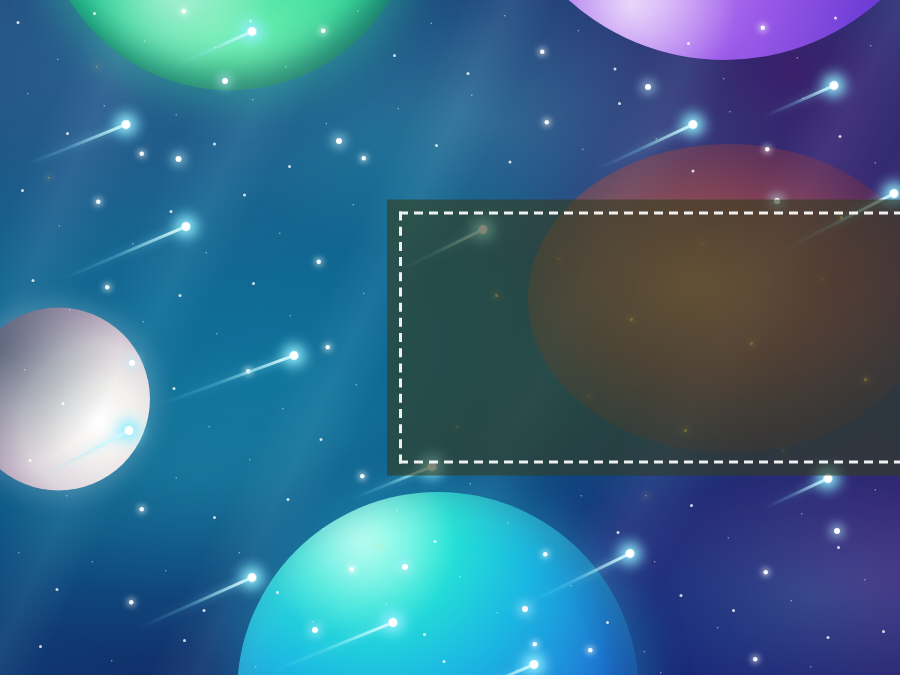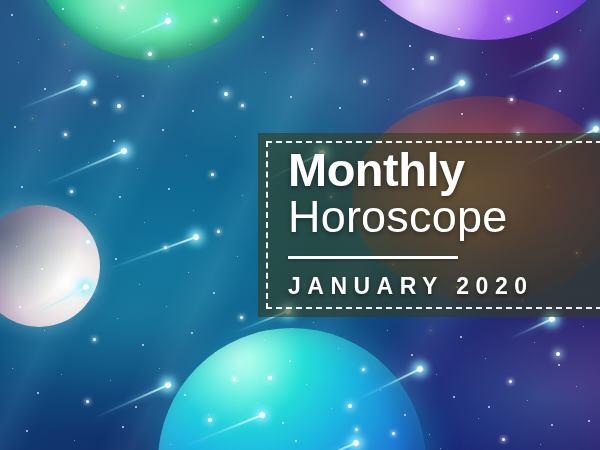--- a/index.html
+++ b/index.html
@@ -397,21 +397,15 @@
       <span class="comet" style="left:230px;top:310px;width:58px;transform:rotate(-22deg)"></span>
       <span class="comet" style="left:86px;top:384px;width:82px;transform:rotate(-24deg)"></span>
       <span class="comet" style="left:174px;top:414px;width:88px;transform:rotate(-22deg)"></span>
       <span class="comet" style="left:346px;top:368px;width:74px;transform:rotate(-26deg)"></span>
       <span class="comet" style="left:506px;top:318px;width:46px;transform:rotate(-25deg)"></span>
       <span class="comet" style="left:296px;top:442px;width:60px;transform:rotate(-23deg)"></span>
     </div>
 
   <div id="title-panel">
     <div id="title-panel-dash"></div>
-    <div id="title-block">
-      <div id="title-monthly">Monthly</div>
-      <div id="title-horoscope">Horoscope</div>
-      <div id="title-divider"></div>
-      <div id="title-month">JANUARY 2020</div>
-    </div>
   </div>
 
 </div>
 
 </body></html>

